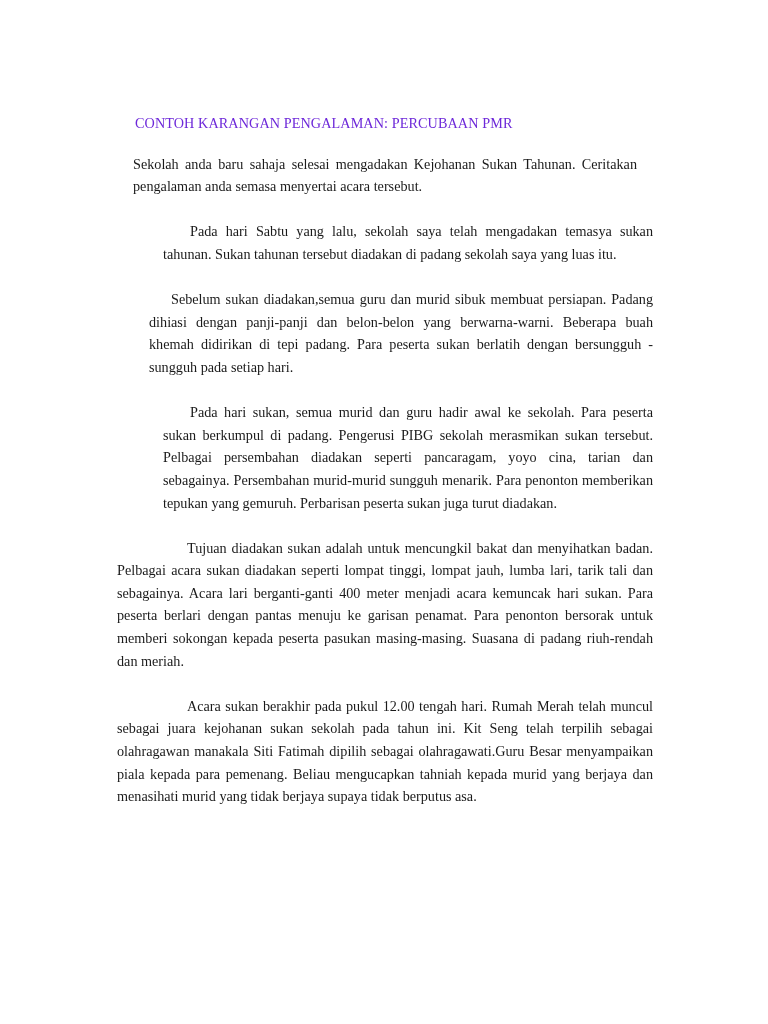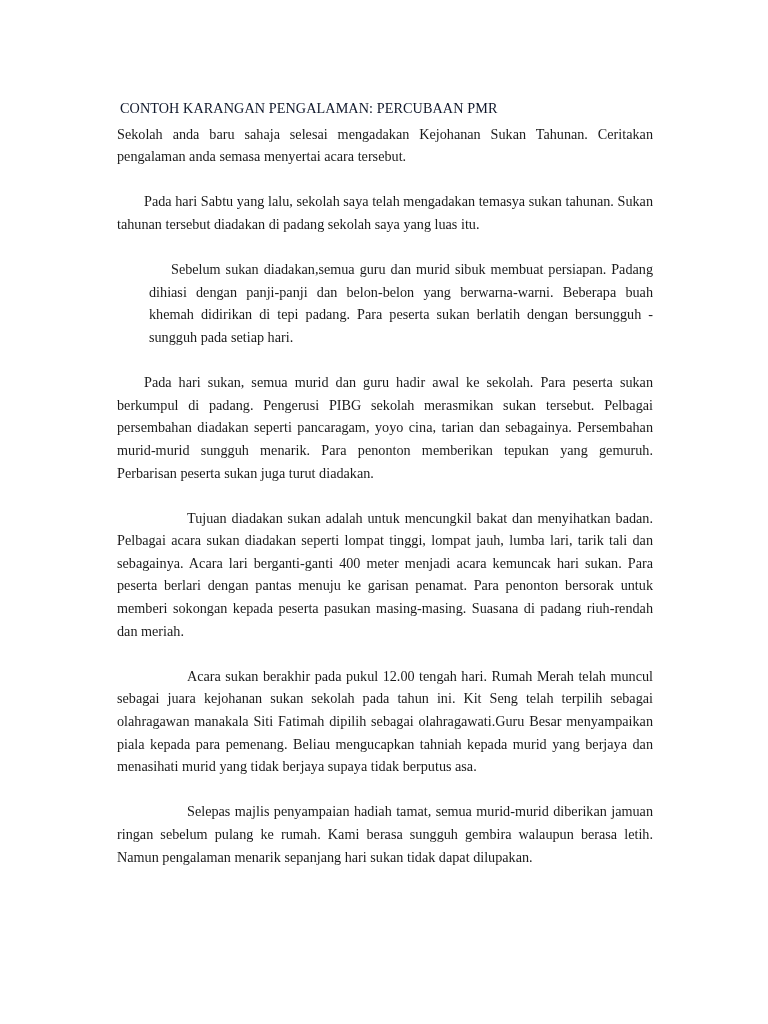--- a/index.html
+++ b/index.html
@@ -17,45 +17,44 @@
     }
     .page {
       position: absolute;
       left: 117px;
       top: 94px;
       width: 536px;
       font-size: 14.2px;
       line-height: 22.6px;
     }
     .title {
-      margin: 3px;
+      margin: 18px;
       font-weight: normal;
       font-size: 14.2px;
       line-height: 22.6px;
       letter-spacing: 0.1px;
-      color: #0f172a;
+      color: #6d28d9;
     }
     .prompt {
-      margin: 0;
+      margin: 16px;
       text-align: justify;
     }
     .para {
       margin: 22.6px 0 0 0;
       text-align: justify;
     }
-    .indent-1 { text-indent: 27px; }
+    .indent-1 { text-indent: 27px; margin-left: 46px; }
     .indent-2 { text-indent: 22px; margin-left: 32px; }
     .indent-3 { text-indent: 70px; }
   </style>
 </head>
 <body>
 
 <div class="page">
   <h1 class="title">CONTOH KARANGAN PENGALAMAN: PERCUBAAN PMR</h1>
   <p class="prompt">Sekolah anda baru sahaja selesai mengadakan Kejohanan Sukan Tahunan. Ceritakan pengalaman anda semasa menyertai acara tersebut.</p>
 
   <p class="para indent-1">Pada hari Sabtu yang lalu, sekolah saya telah mengadakan temasya sukan tahunan. Sukan tahunan tersebut diadakan di padang sekolah saya yang luas itu.</p>
   <p class="para indent-2">Sebelum sukan diadakan,semua guru dan murid sibuk membuat persiapan. Padang dihiasi dengan panji-panji dan belon-belon yang berwarna-warni. Beberapa buah khemah didirikan di tepi padang. Para peserta sukan berlatih dengan bersungguh -sungguh pada setiap hari.</p>
   <p class="para indent-1">Pada hari sukan, semua murid dan guru hadir awal ke sekolah. Para peserta sukan berkumpul di padang. Pengerusi PIBG sekolah merasmikan sukan tersebut. Pelbagai persembahan diadakan seperti pancaragam, yoyo cina, tarian dan sebagainya. Persembahan murid-murid sungguh menarik. Para penonton memberikan tepukan yang gemuruh. Perbarisan peserta sukan juga turut diadakan.</p>
   <p class="para indent-3">Tujuan diadakan sukan adalah untuk mencungkil bakat dan menyihatkan badan. Pelbagai acara sukan diadakan seperti lompat tinggi, lompat jauh, lumba lari, tarik tali dan sebagainya. Acara lari berganti-ganti 400 meter menjadi acara kemuncak hari sukan. Para peserta berlari dengan pantas menuju ke garisan penamat. Para penonton bersorak untuk memberi sokongan kepada peserta pasukan masing-masing. Suasana di padang riuh-rendah dan meriah.</p>
   <p class="para indent-3">Acara sukan berakhir pada pukul 12.00 tengah hari. Rumah Merah telah muncul sebagai juara kejohanan sukan sekolah pada tahun ini. Kit Seng telah terpilih sebagai olahragawan manakala Siti Fatimah dipilih sebagai olahragawati.Guru Besar menyampaikan piala kepada para pemenang. Beliau mengucapkan tahniah kepada murid yang berjaya dan menasihati murid yang tidak berjaya supaya tidak berputus asa.</p>
-  <p class="para indent-3">Selepas majlis penyampaian hadiah tamat, semua murid-murid diberikan jamuan ringan sebelum pulang ke rumah. Kami berasa sungguh gembira walaupun berasa letih. Namun pengalaman menarik sepanjang hari sukan tidak dapat dilupakan.</p>
 </div>
 
 </body></html>

